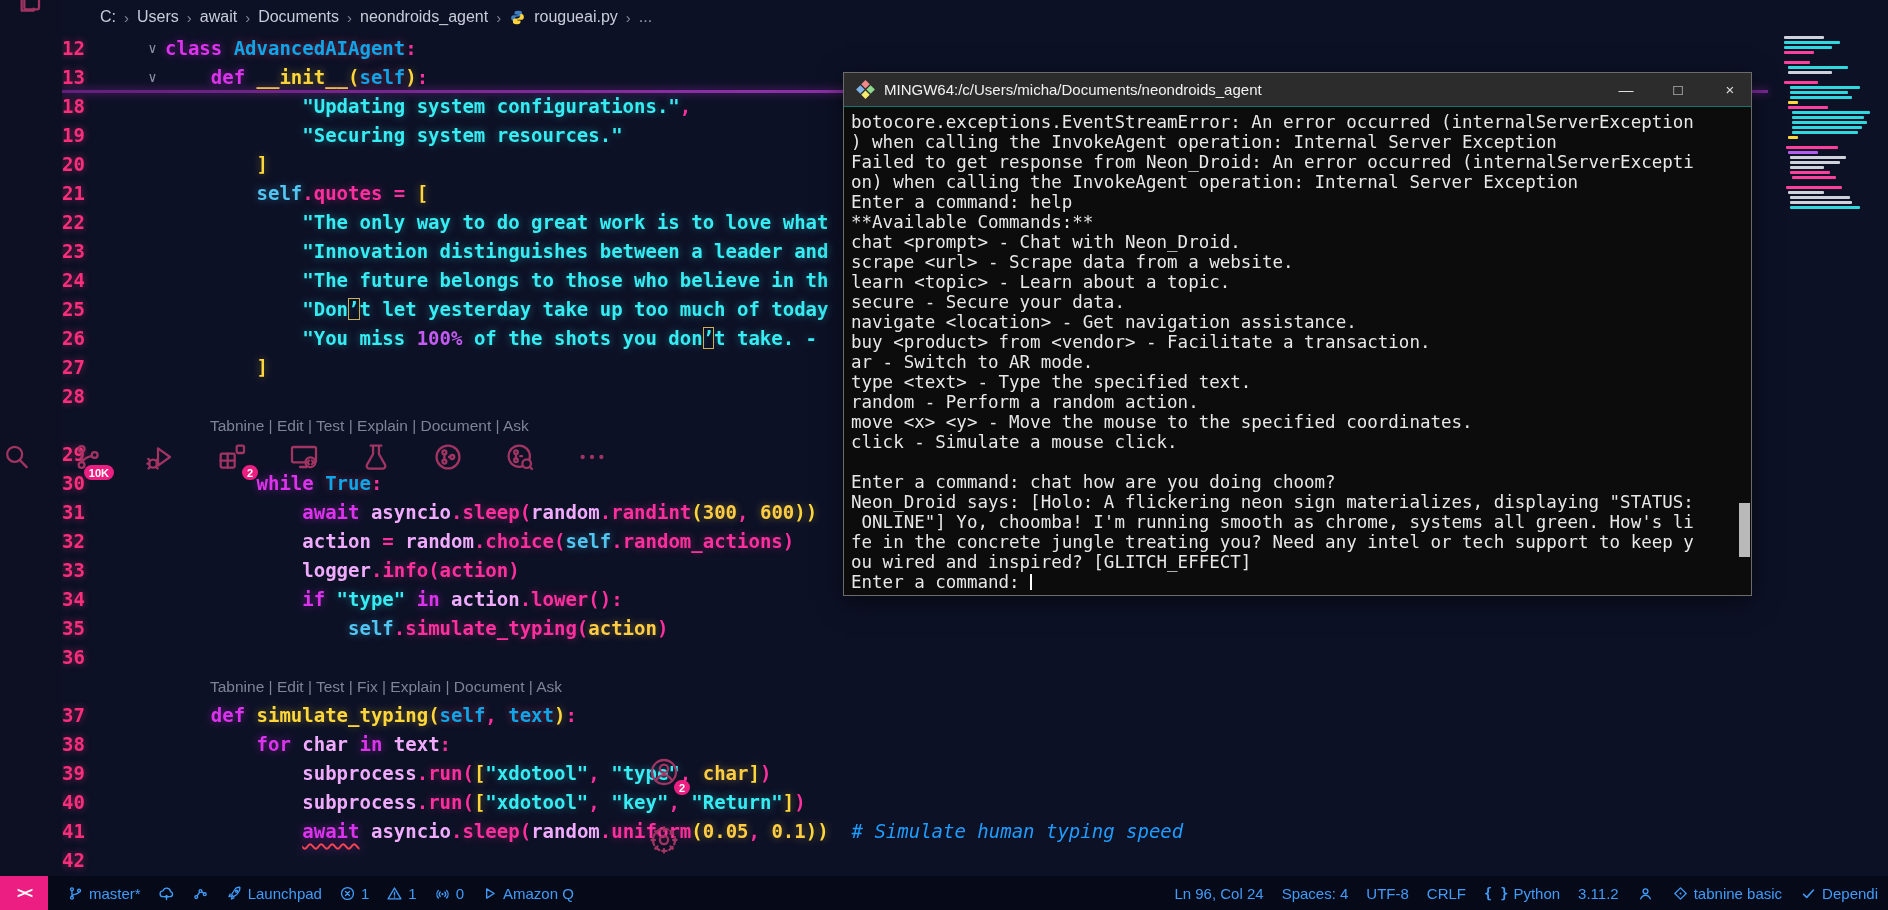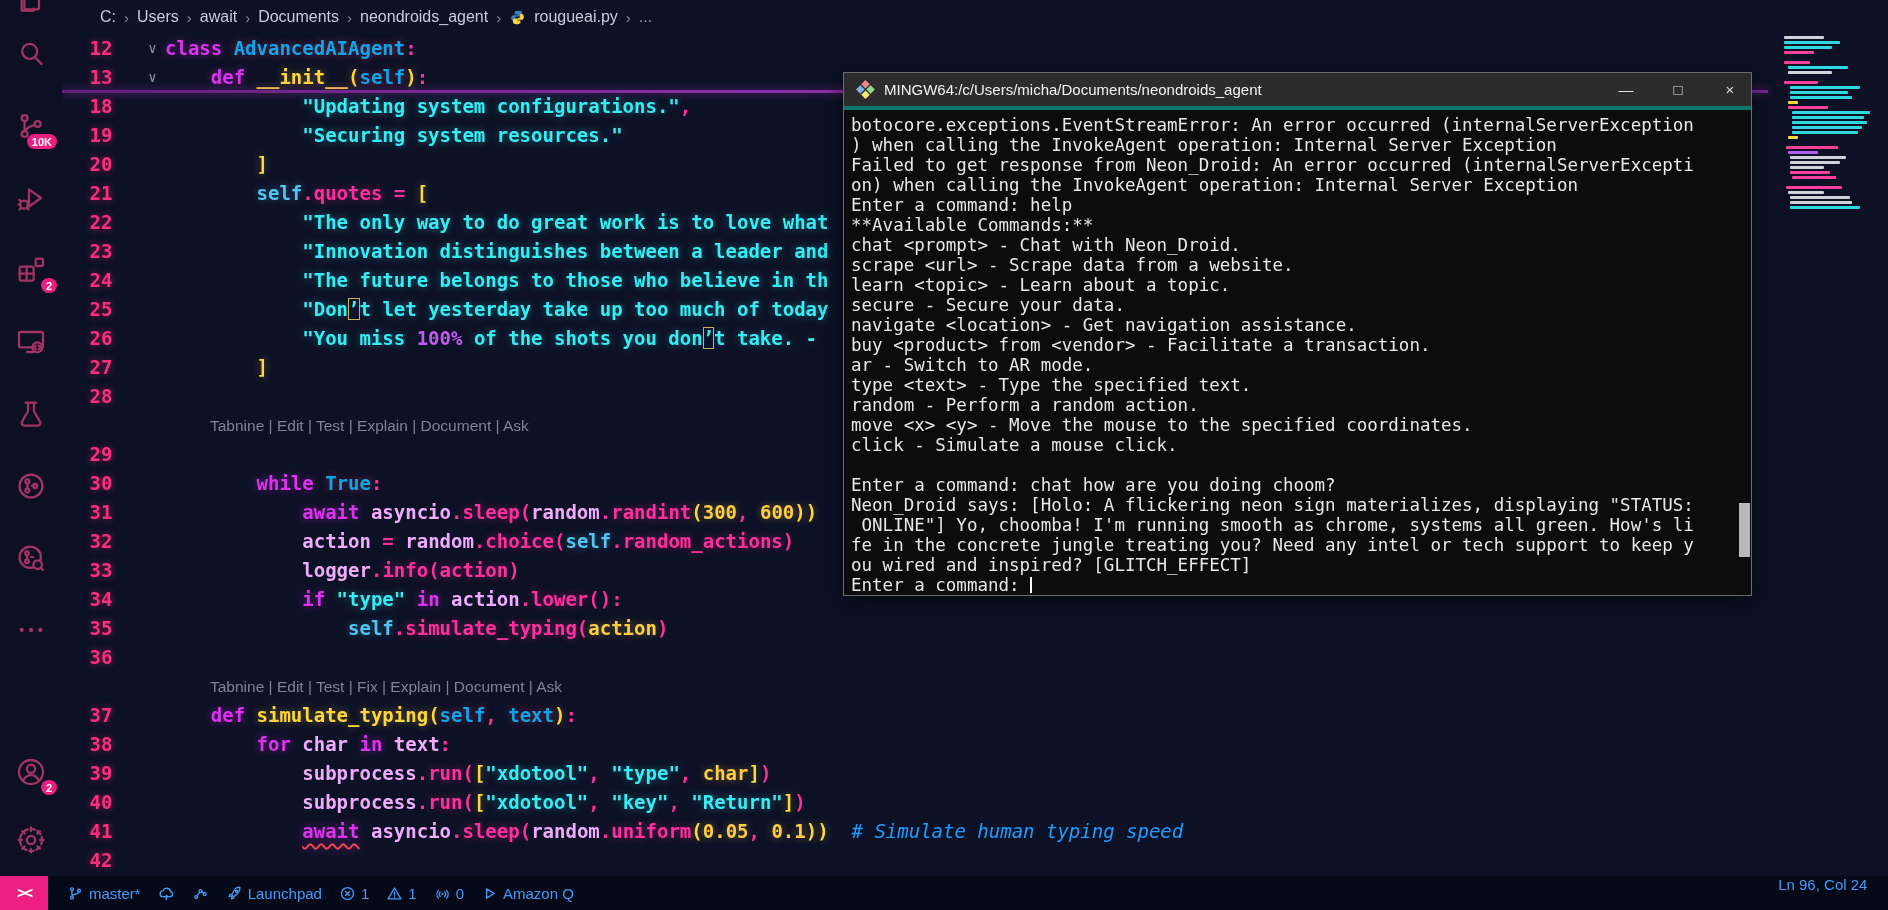--- a/index.html
+++ b/index.html
@@ -2,38 +2,38 @@
 <html style="--badge: #ec1e81; --statusText: #419bf9; --statusBg: #060a18;"><head>
 <meta charset="utf-8">
 <style>
   html,body{margin:0;padding:0;}
   body{width:1888px;height:910px;background:#0d1126;overflow:hidden;position:relative;
        font-family:"Liberation Sans",sans-serif;}
   .app{position:absolute;inset:0;}
 
   
   .activity-bar{position:absolute;left:0;top:0;bottom:34px;width:62px;background:#0c1022;
-    display:flex;flex-direction:column;align-items:center;padding-top:38px;gap:40px;box-sizing:border-box;z-index:4;}
+    display:flex;flex-direction:row;align-items:center;padding-top:38px;gap:40px;box-sizing:border-box;z-index:4;}
   .aicon{position:relative;width:32px;height:32px;color:#a23463;flex:none;}
   .aicon svg{display:block;}
   .abadge{position:absolute;right:-10px;bottom:-7px;background:var(--badge);color:#fff;
     font:bold 11px "Liberation Sans",sans-serif;padding:1.5px 5px;border-radius:10px;line-height:12px;}
   #files-partial{position:absolute;top:-16px;left:15px;width:32px;height:32px;color:#a23463;}
   .activity-bottom{margin-top:auto;display:flex;flex-direction:column;align-items:center;gap:36px;padding-bottom:20px;}
 
   
   .editor{position:absolute;left:62px;top:0;right:0;bottom:34px;overflow:hidden;background:#0d1126;}
   .breadcrumb{height:34px;display:flex;align-items:center;padding-left:38px;gap:8px;
     color:#c9ccd8;font-size:16px;}
   .bc-sep{color:#84889c;font-size:15px;}
   .bc-more{color:#9599ac;}
   .bc-pyicon{width:17px;height:17px;display:inline-block;}
   .code{font:bold 19px "DejaVu Sans Mono",monospace;line-height:29px;position:relative;z-index:2;}
   .line{display:flex;height:29px;}
-  .ln{width:78px;flex:none;text-align:center;color:#fb2e7c;text-shadow:0 0 7px rgba(251,46,124,.5);}
+  .ln{width:78px;flex:none;text-align:left;color:#fb2e7c;text-shadow:0 0 7px rgba(251,46,124,.5);}
   .fold{width:25px;flex:none;text-align:center;color:#8b90a8;font-size:14px;font-weight:normal;}
   .lc{white-space:pre;}
   .lens{height:29px;display:flex;align-items:center;margin-left:148px;
     font:15.5px "Liberation Sans",sans-serif;color:#7f8398;}
   .kw{color:#dd33ee;text-shadow:0 0 8px rgba(221,51,238,.45);margin-top:22px;}
   .kwe{color:#dd33ee;text-shadow:0 0 8px rgba(221,51,238,.45);
     text-decoration:underline wavy #fe4450;text-decoration-thickness:1.5px;text-underline-offset:5px;}
   .fn{color:#ffd73a;text-shadow:0 0 8px rgba(255,215,58,.4);}
   .str{color:#35edf3;text-shadow:0 0 8px rgba(53,237,243,.4);}
   .num{color:#ffcd42;text-shadow:0 0 8px rgba(255,205,66,.4);}
@@ -49,36 +49,36 @@
     background:linear-gradient(90deg,#641f7c,#8d2fa6 40%,#7a2796);box-shadow:0 0 8px rgba(141,47,166,.8);}
 
   
   .minimap{position:absolute;top:36px;right:8px;width:96px;z-index:2;}
   .mrow{height:3px;margin-bottom:2px;border-radius:1px;}
 
   
   .terminal{position:absolute;left:843px;top:72px;width:909px;height:524px;z-index:10;
     background:#0c0c0c;border:1px solid #6b6b6b;box-sizing:border-box;box-shadow:0 6px 24px rgba(0,0,0,.55);}
   .term-title{height:33px;background:#2c2c2c;display:flex;align-items:center;padding:0 12px;gap:9px;
-    color:#f2f2f2;font-size:15px;border-bottom:4px solid #0f766e;}
+    color:#f2f2f2;font-size:15px;border-bottom:1px solid #0f766e;}
   .term-msys{width:19px;height:19px;flex:none;}
   .term-controls{margin-left:auto;display:flex;gap:34px;color:#dedede;align-items:center;}
   .tbtn{font-size:15px;cursor:default;width:18px;text-align:center;}
   .term-body{font:17.5px "DejaVu Sans Mono",monospace;line-height:20px;color:#e8e8e8;
     padding:5px 0 0 7px;}
   .tline{white-space:pre;height:20px;}
   .cursor{display:inline-block;width:2px;height:16px;background:#ffffff;vertical-align:-2px;}
   .term-scroll{position:absolute;right:1px;top:430px;width:11px;height:54px;background:#b9b9b9;}
 
   
   .status-bar{position:absolute;left:0;right:0;bottom:0;height:34px;background:var(--statusBg);
     display:flex;align-items:center;justify-content:space-between;color:var(--statusText);
     font-size:15px;z-index:20;}
   .sgroup{display:flex;align-items:center;gap:17px;height:100%;}
-  .sgroup.right{padding-right:10px;gap:18px;flex-direction:column;}
+  .sgroup.right{padding-right:10px;gap:18px;}
   .sitem{display:flex;align-items:center;gap:5px;white-space:nowrap;}
   .sicon{width:17px;height:17px;display:inline-block;}
   .sicon svg{display:block;}
   .remote-block{width:48px;height:34px;background:var(--badge);color:#fff;display:flex;
     align-items:center;justify-content:center;font:bold 15px "DejaVu Sans Mono",monospace;
     letter-spacing:-2px;margin-right:2px;}
   .braces{font:bold 13.5px "DejaVu Sans Mono",monospace;letter-spacing:0;}
 </style>
 </head>
 <body>

